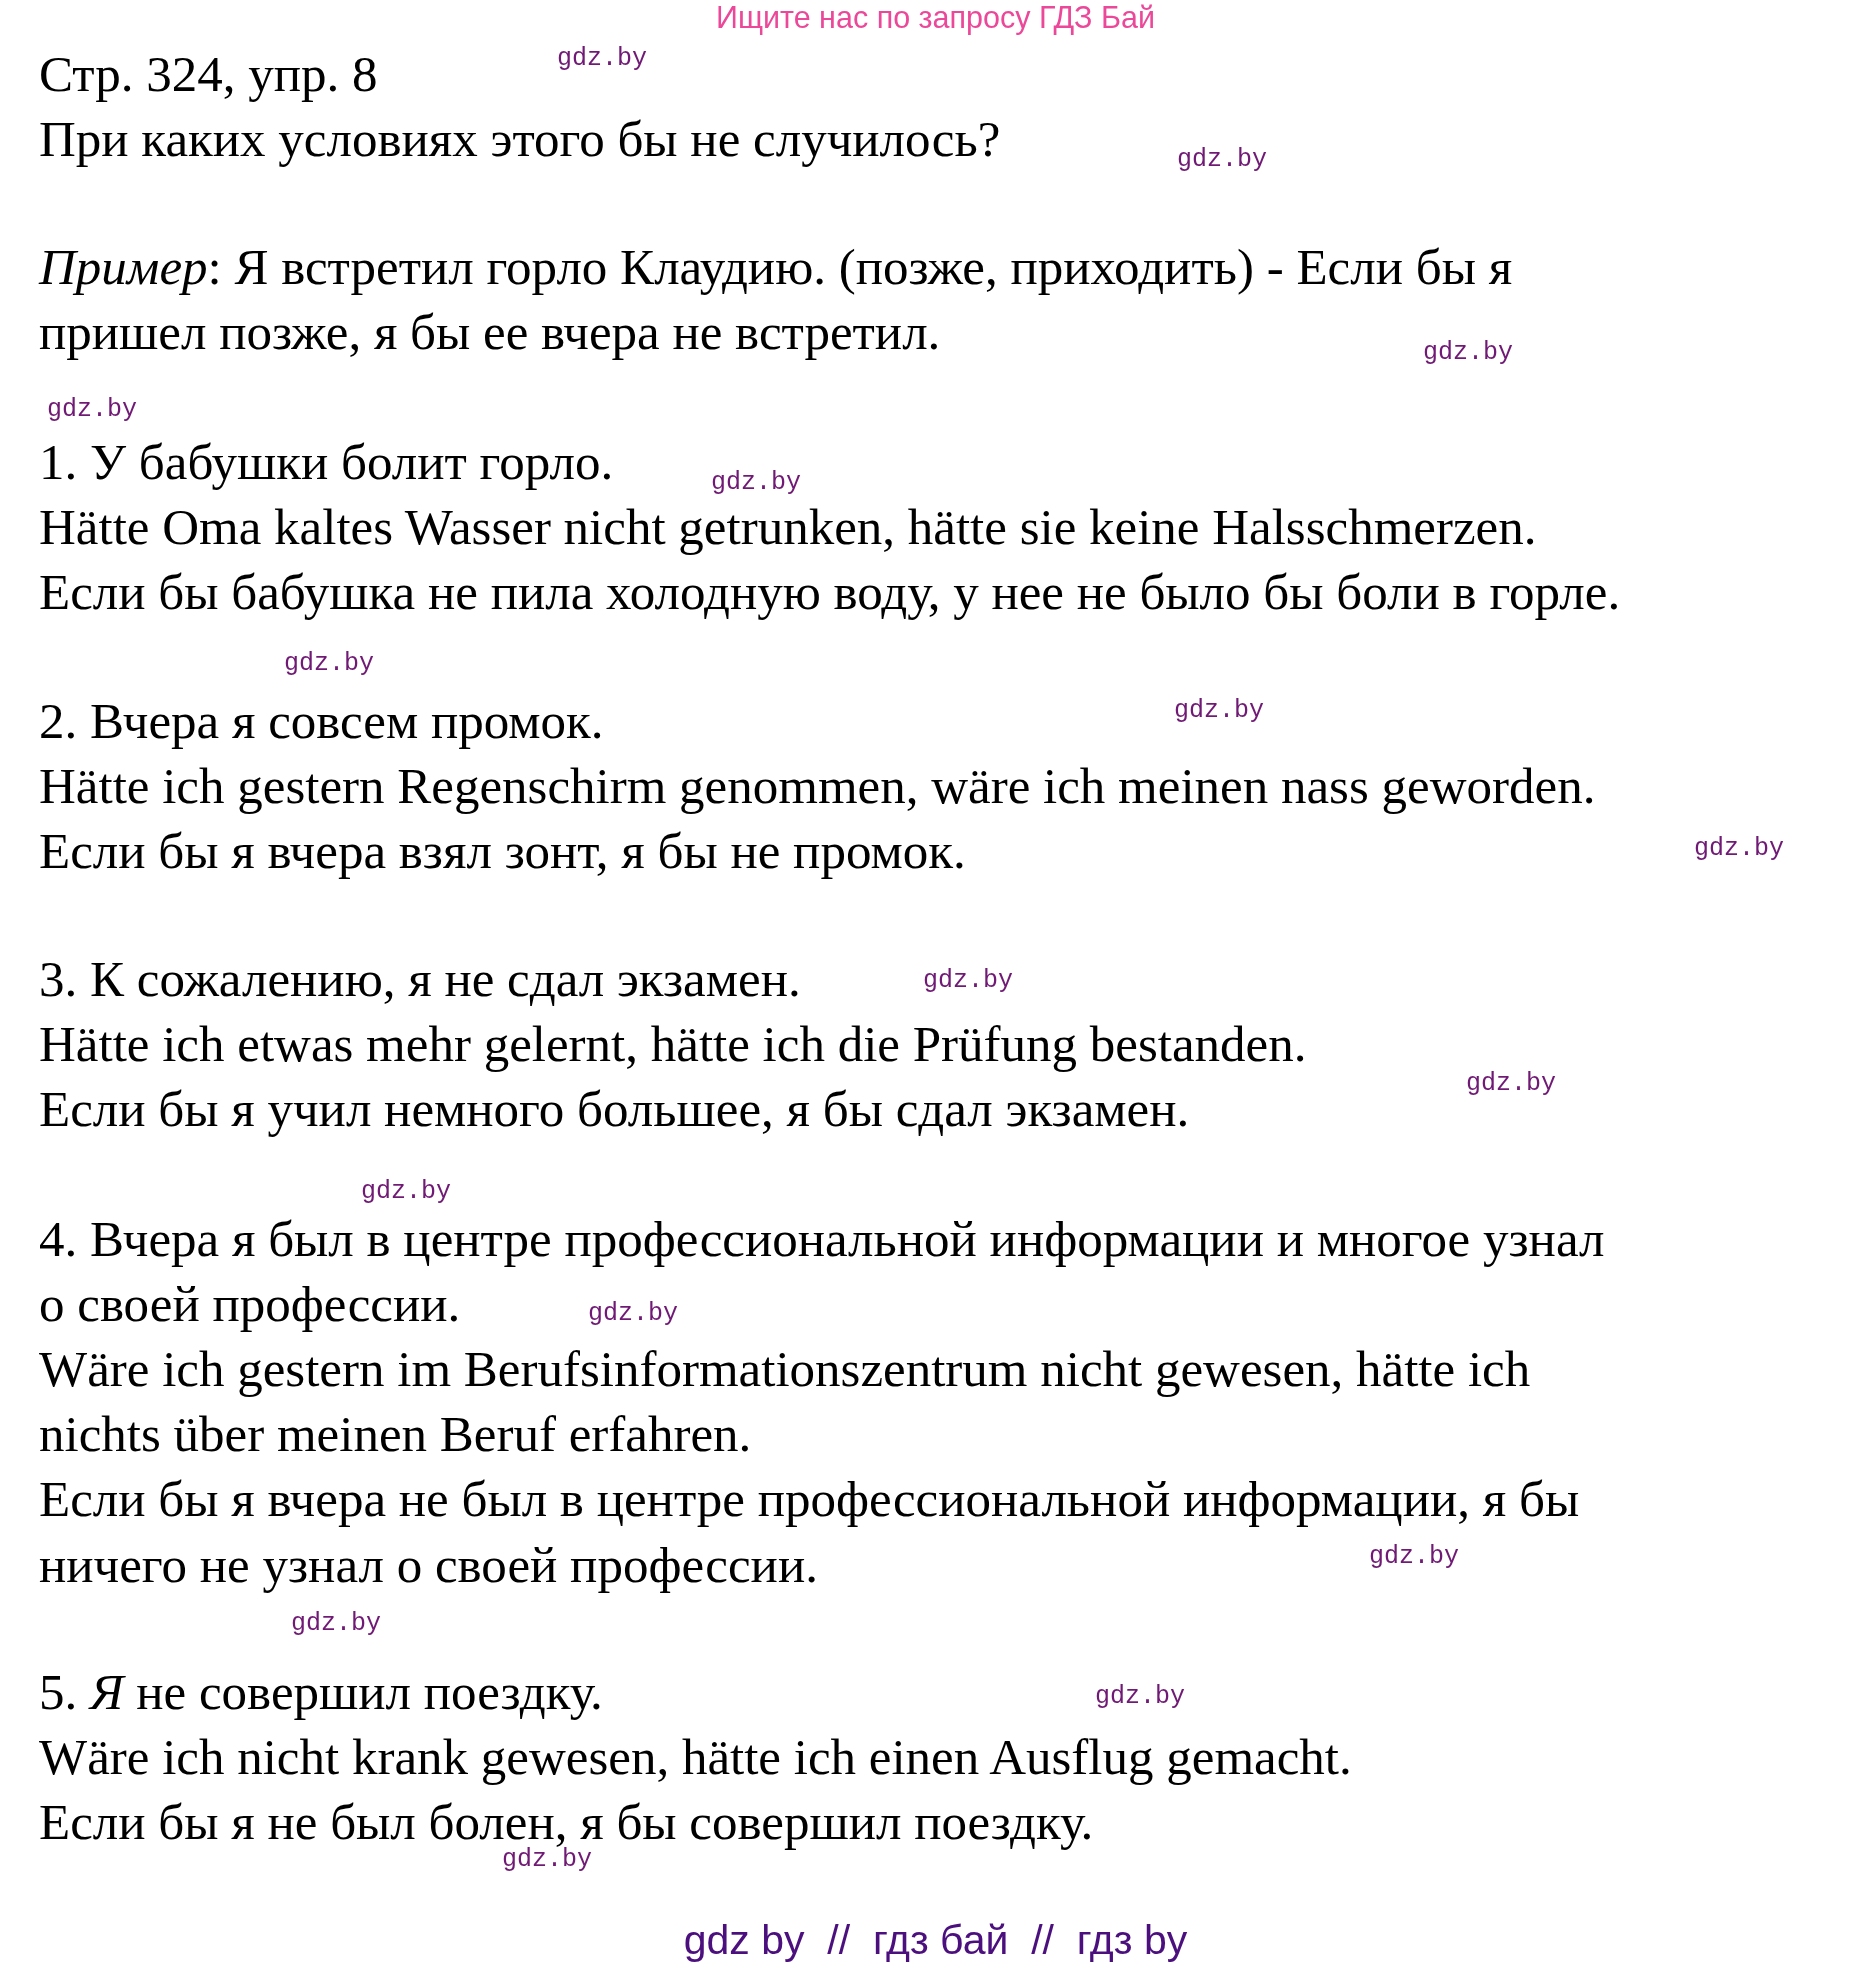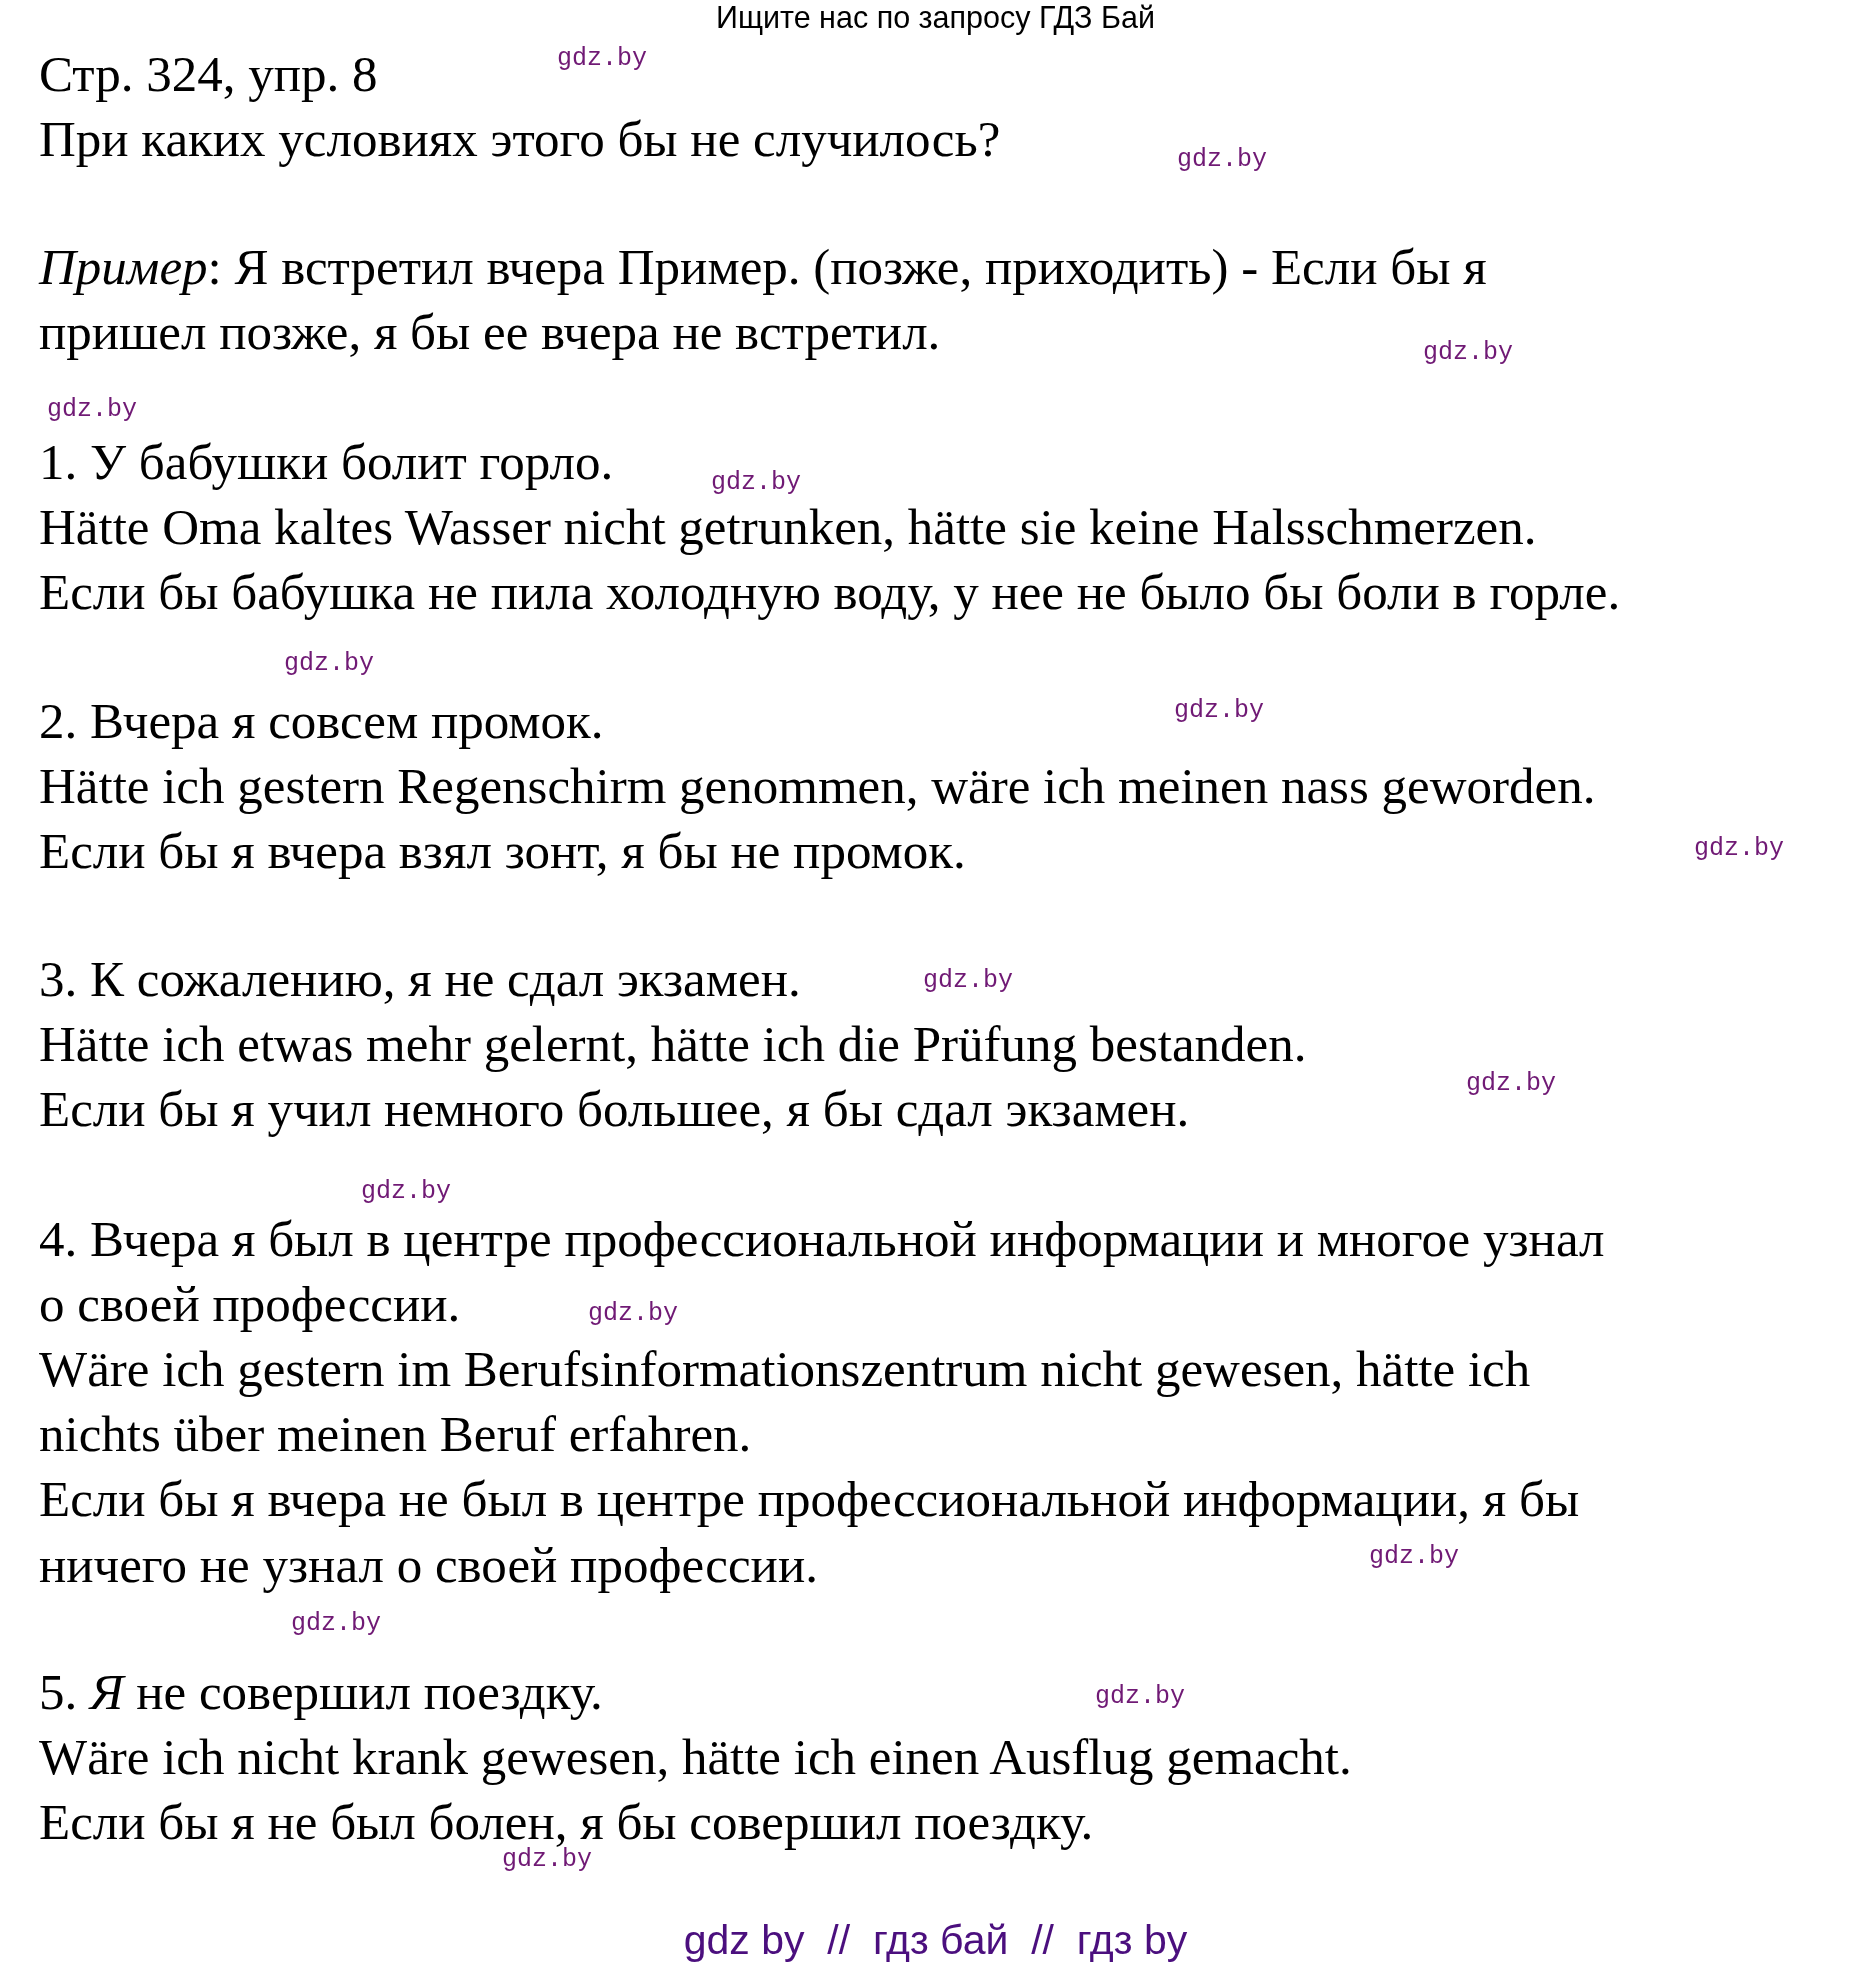--- a/index.html
+++ b/index.html
@@ -1,19 +1,19 @@
 <!DOCTYPE html>
 <html><head>
 <meta charset="utf-8">
 <style>
   html, body { margin: 0; padding: 0; background: #ffffff; }
   body { width: 1871px; height: 1974px; position: relative; overflow: hidden; }
   .hdr {
     position: absolute; left: 0; width: 1871px; top: 0; text-align: center;
-    font-family: "Liberation Sans", sans-serif; font-size: 30.5px; color: #000000; line-height: 35px;
+    font-family: "Liberation Sans", sans-serif; font-size: 30.5px; color: #ec4899; line-height: 35px;
   }
   .ln {
     position: absolute; left: 39px; white-space: nowrap;
     font-family: "Liberation Serif", serif; font-size: 51px; color: #000; line-height: 59px;
   }
   .ln i { font-style: italic; margin-top: 48px; }
   .wm {
     position: absolute; white-space: nowrap;
     font-family: Liberation Mono, monospace; font-size: 25px; color: #701a75; line-height: 31.5px;
   }
@@ -27,21 +27,21 @@
 <body>
 
 <div class="hdr">Ищите нас по запросу ГДЗ Бай</div>
 
 <div class="ln" style="top:45px">Стр. 324, упр. 8</div>
 <div class="wm" style="left:557px;top:43px">gdz.by</div>
 
 <div class="ln" style="top:110px">При каких условиях этого бы не случилось?</div>
 <div class="wm" style="left:1177px;top:144px">gdz.by</div>
 
-<div class="ln" style="top:238px"><i>Пример</i><span>: Я встретил вчера Пример. (позже, приходить) - Если бы я</span></div>
+<div class="ln" style="top:238px"><i>Пример</i><span>: Я встретил горло Клаудию. (позже, приходить) - Если бы я</span></div>
 <div class="ln" style="top:303px">пришел позже, я бы ее вчера не встретил.</div>
 <div class="wm" style="left:1423px;top:337px">gdz.by</div>
 
 <div class="wm" style="left:47px;top:394px">gdz.by</div>
 <div class="ln" style="top:433px">1. У бабушки болит горло.</div>
 <div class="wm" style="left:711px;top:467px">gdz.by</div>
 <div class="ln" style="top:498px">Hätte Oma kaltes Wasser nicht getrunken, hätte sie keine Halsschmerzen.</div>
 <div class="ln" style="top:563px">Если бы бабушка не пила холодную воду, у нее не было бы боли в горле.</div>
 
 <div class="wm" style="left:284px;top:648px">gdz.by</div>

